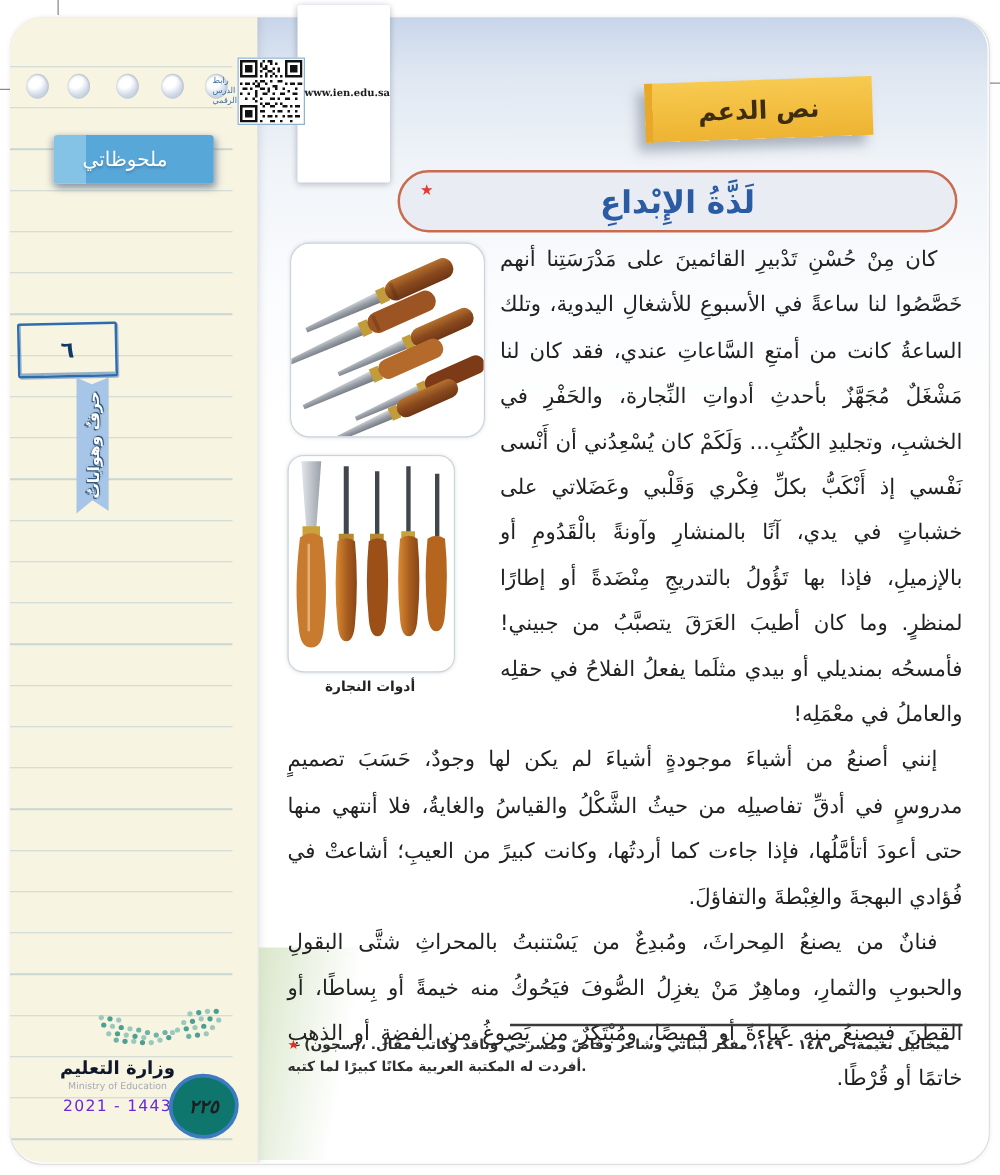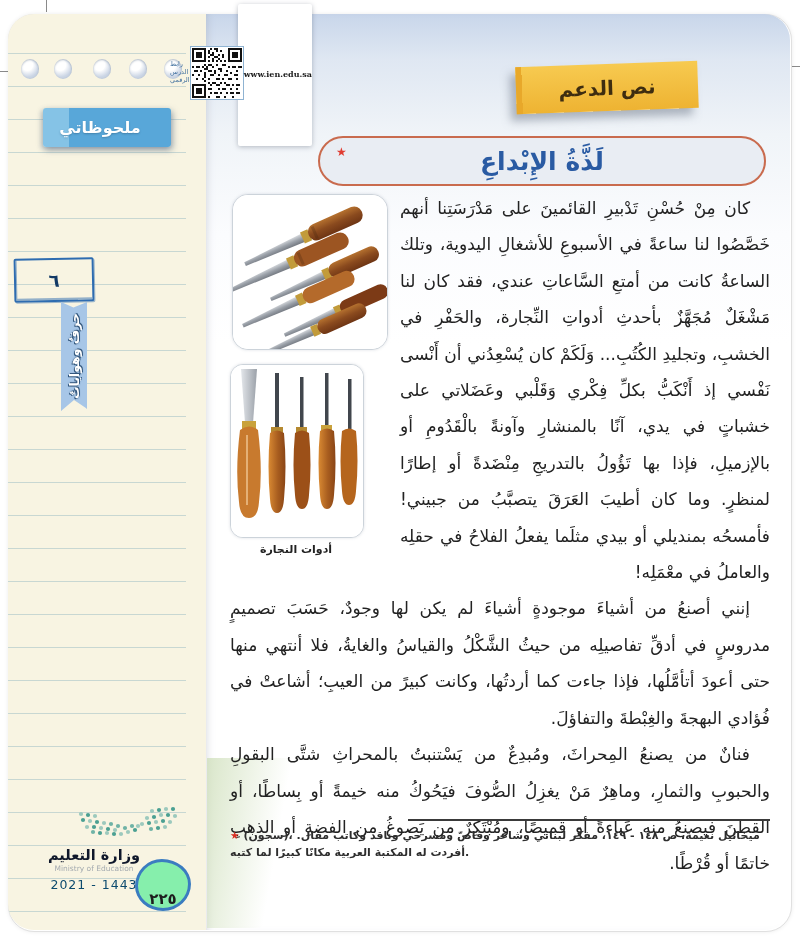--- a/index.html
+++ b/index.html
@@ -17,43 +17,43 @@
   .ruled{position:absolute;left:0;top:0;width:178px;height:100%;
          background-image:repeating-linear-gradient(to bottom,transparent 0,transparent 32px,#c8d7d2 32px,#c8d7d2 33px);
          background-position:0 7px;}
   .hole{position:absolute;top:45px;width:18px;height:20px;border-radius:50%;
         background:radial-gradient(circle at 35% 30%,#ffffff 0 30%,#ccd6e5 65%,#b9c7da 100%);
         box-shadow:inset 0 1px 2px rgba(90,110,140,.45);}
   .tab{position:absolute;left:35px;top:94px;width:128px;height:39px;border-radius:3px;
        background:linear-gradient(90deg,#85c3e6 0 26px,#58a7d9 26px);
        box-shadow:2px 3px 6px rgba(95,115,140,.55),-2px 2px 5px rgba(95,115,140,.35);
        display:flex;align-items:center;justify-content:center;}
-  .tab span{color:#fff;font-weight:bold;font-size:16px;padding-right:14px;
+  .tab span{color:#fff;font-weight:normal;font-size:16px;padding-right:14px;
             text-shadow:0 1px 2px rgba(40,80,110,.4);}
   .unitbox{position:absolute;left:6px;top:244px;width:76px;height:40px;border:2px solid #2e6cb0;
            border-radius:2px;transform:rotate(-1.2deg);
            box-shadow:inset 1px -2px 0 rgba(46,108,176,.5),1px 1px 0 rgba(46,108,176,.45);
            display:flex;align-items:center;justify-content:center;}
   .unitbox span{font-size:18px;font-weight:bold;color:#123a66;}
   .ribbon{position:absolute;left:53px;top:288px;width:26px;height:109px;background:#a7c6e7;
           clip-path:polygon(0 0,48% 5%,100% 0,100% 98%,50% 90%,0 100%);
           box-shadow:1px 1px 3px rgba(100,120,150,.4);}
   .ribbon .vtxt{position:absolute;left:0;top:108px;width:108px;height:26px;
           transform-origin:0 0;transform:rotate(-90deg);
           display:flex;align-items:center;justify-content:center;}
   .ribbon .vtxt span{color:#fff;font-size:12.5px;font-weight:bold;letter-spacing:1px;
           text-shadow:0 0 2px #35597e,1px 1px 0 #35597e,-1px -1px 0 #35597e;}
   .moe-dots{position:absolute;left:70px;top:790px;}
   .moe-text{position:absolute;left:30px;top:833px;width:112px;text-align:center;}
   .moe-ar{font-size:14.5px;font-weight:bold;color:#0f172a;}
   .moe-en{font-size:7.5px;color:#a5abb0;margin-top:1px;}
-  .moe-year{font-size:12.5px;color:#0c4a6e;margin-top:4px;letter-spacing:1px;text-align:center;}
+  .moe-year{font-size:12.5px;color:#6d28d9;margin-top:4px;letter-spacing:1px;text-align:center;}
   .pagenum{position:absolute;left:127px;top:845px;width:50px;height:46px;
            border:3px solid #3b7cc0;border-radius:48% 52% 50% 50%/52% 48% 52% 48%;
-           background:#86efac;display:flex;align-items:flex-end;justify-content:center;}
+           background:#0f766e;display:flex;align-items:center;justify-content:center;font-style:italic;}
   .pagenum span{font-size:15px;font-weight:bold;color:#1d1d1d;}
   
   .content{position:absolute;left:206px;top:14px;width:584px;height:916px;
            border-radius:0 26px 26px 0;
            background:linear-gradient(180deg,#c8d6ea 0,#dfe7f2 45px,#f0f4f8 120px,#fbfcfe 220px,#ffffff 330px);
            box-shadow:inset 6px 0 8px -6px rgba(120,130,150,.35);}
   .greentint{position:absolute;left:207px;top:758px;width:92px;height:170px;
            background:linear-gradient(100deg,rgba(205,222,184,.75),rgba(205,222,184,0) 70%);}
   .qr-card{position:absolute;left:238px;top:4px;width:74px;height:142px;background:#fff;
            border-radius:2px;box-shadow:0 1px 5px rgba(60,70,90,.35);

